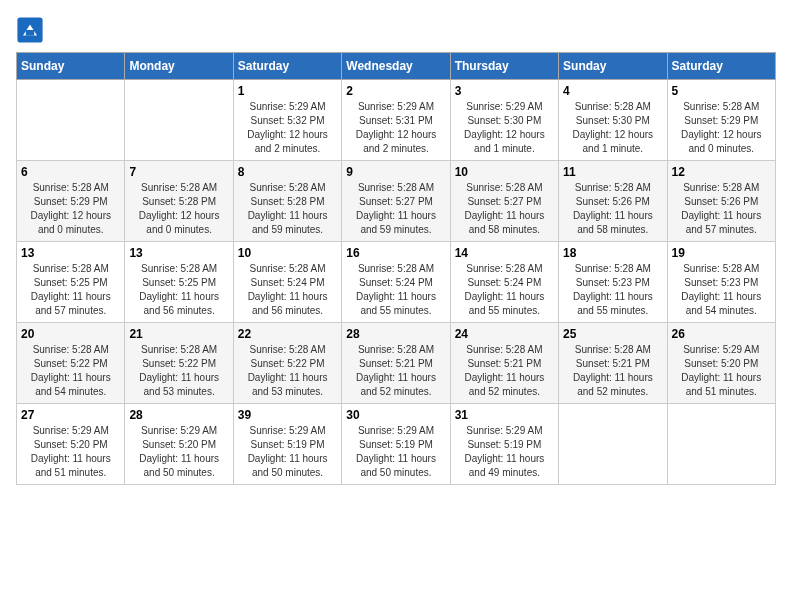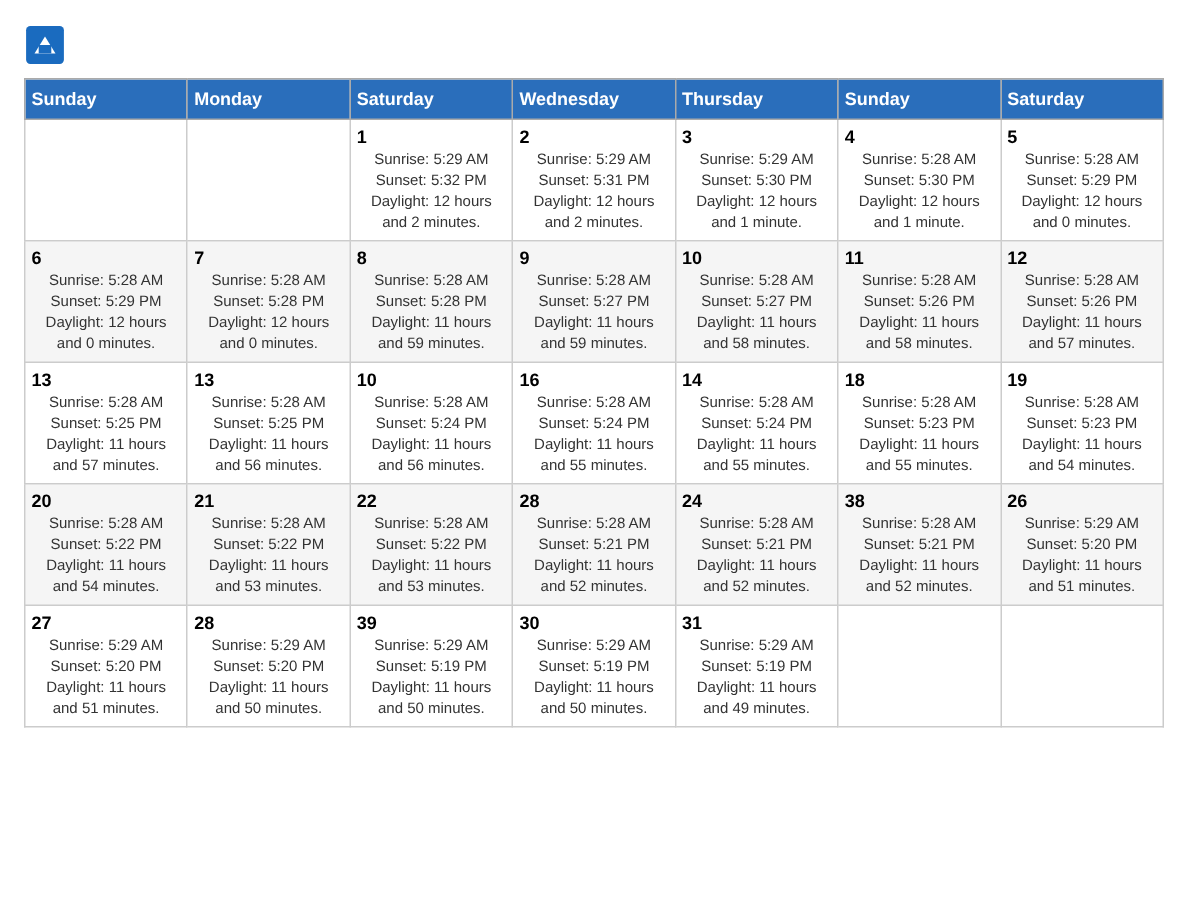--- a/index.html
+++ b/index.html
@@ -286,21 +286,21 @@
 and 52 minutes.</div>
         </td>
         <td>
           <span class="day-num">24</span>
           <div class="day-info" style="white-space: pre-line;">Sunrise: 5:28 AM
 Sunset: 5:21 PM
 Daylight: 11 hours
 and 52 minutes.</div>
         </td>
         <td>
-          <span class="day-num">38</span>
+          <span class="day-num">25</span>
           <div class="day-info" style="white-space: pre-line;">Sunrise: 5:28 AM
 Sunset: 5:21 PM
 Daylight: 11 hours
 and 52 minutes.</div>
         </td>
         <td>
           <span class="day-num">26</span>
           <div class="day-info" style="white-space: pre-line;">Sunrise: 5:29 AM
 Sunset: 5:20 PM
 Daylight: 11 hours

